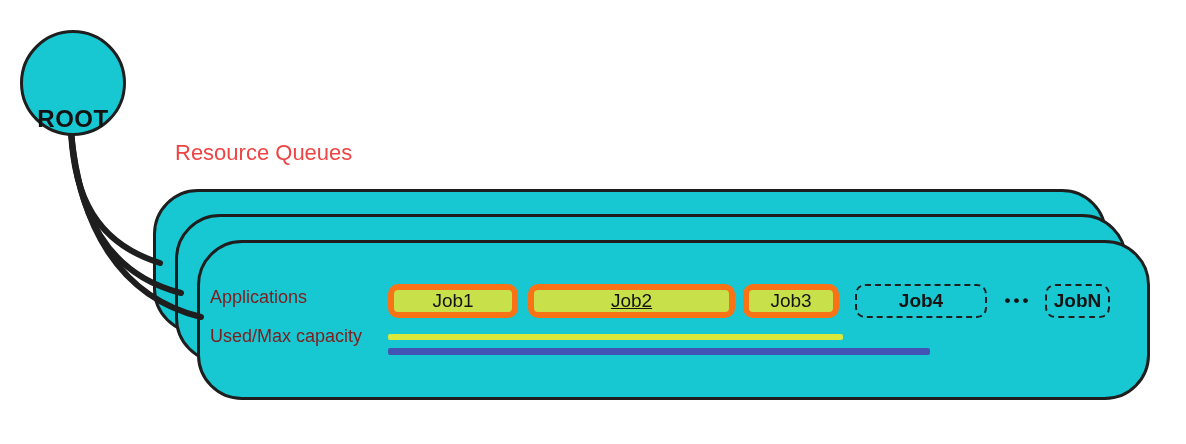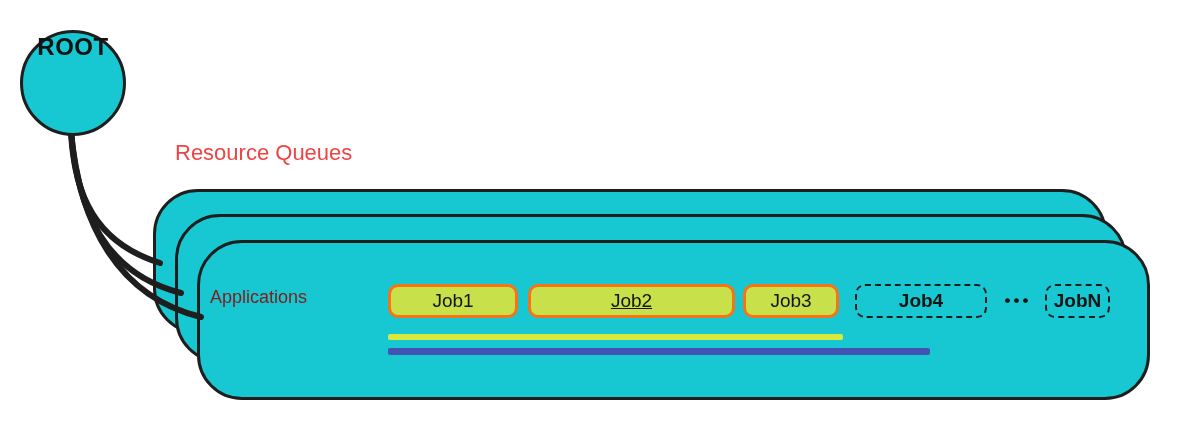--- a/index.html
+++ b/index.html
@@ -12,21 +12,21 @@
   }
   .abs{position:absolute;}
 
   
   .root-circle{
     left:20px;top:30px;width:106px;height:106px;
     background:#17c7d1;
     border:3px solid #1e1e1e;
     border-radius:50%;
     box-sizing:border-box;
-    display:flex;align-items:flex-start;justify-content:center;
+    display:flex;align-items:flex-end;justify-content:center;
     font-weight:bold;font-size:24px;color:#121212;
     letter-spacing:0.5px;
     z-index:4;
   }
 
   
   .queue-card{
     background:#17c7d1;
     border:3px solid #1e1e1e;
     border-radius:45px;
@@ -54,21 +54,21 @@
   .job-box{
     top:284px;height:34px;
     box-sizing:border-box;
     border-radius:10px;
     display:flex;align-items:center;justify-content:center;
     font-size:19px;color:#141414;
     z-index:5;
   }
   .job-solid{
     background:#c8e04a;
-    border:3px solid #f97316;
+    border:6px solid #f97316;
   }
   .job-dashed{
     background:transparent;
     border:2.5px dashed #1e1e1e;
     font-weight:bold;
   }
   .job-1{left:388px;width:130px;}
   .job-2{left:528px;width:207px;text-decoration:underline;}
   .job-3{left:743px;width:96px;}
   .job-4{left:855px;width:132px;}
@@ -100,20 +100,21 @@
     <path d="M 71 131 C 79 224, 118 297, 201 317" fill="none" stroke="#1e1e1e" stroke-width="6" stroke-linecap="round"></path>
   </svg>
 
   <div class="abs root-circle">
     <span>ROOT</span>
   </div>
 
   <div class="abs queues-title">Resource Queues</div>
 
   <div class="abs row-label apps-label">Applications</div>
+  <div class="abs row-label capacity-label">Used/Max capacity</div>
 
   <div class="abs job-box job-solid job-1">
     <span>Job1</span>
   </div>
   <div class="abs job-box job-solid job-2">
     <span>Job2</span>
   </div>
   <div class="abs job-box job-solid job-3">
     <span>Job3</span>
   </div>

